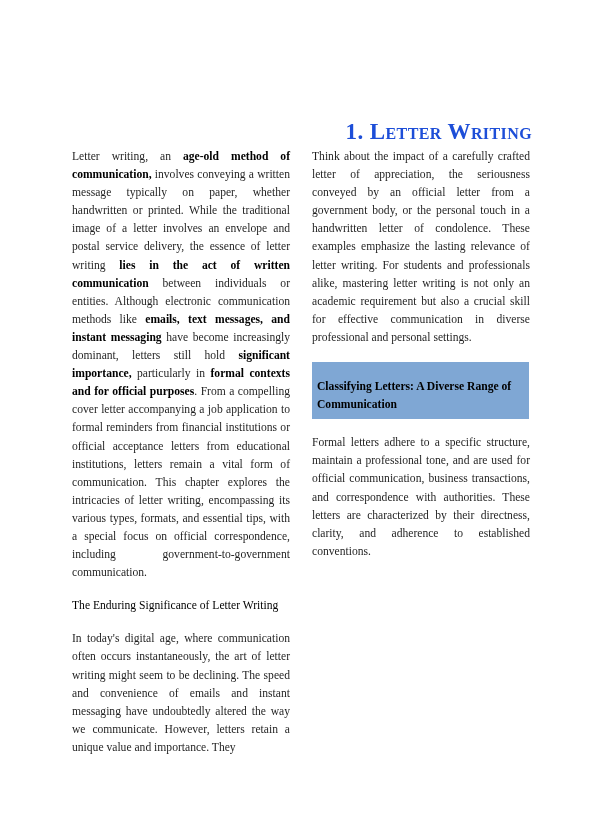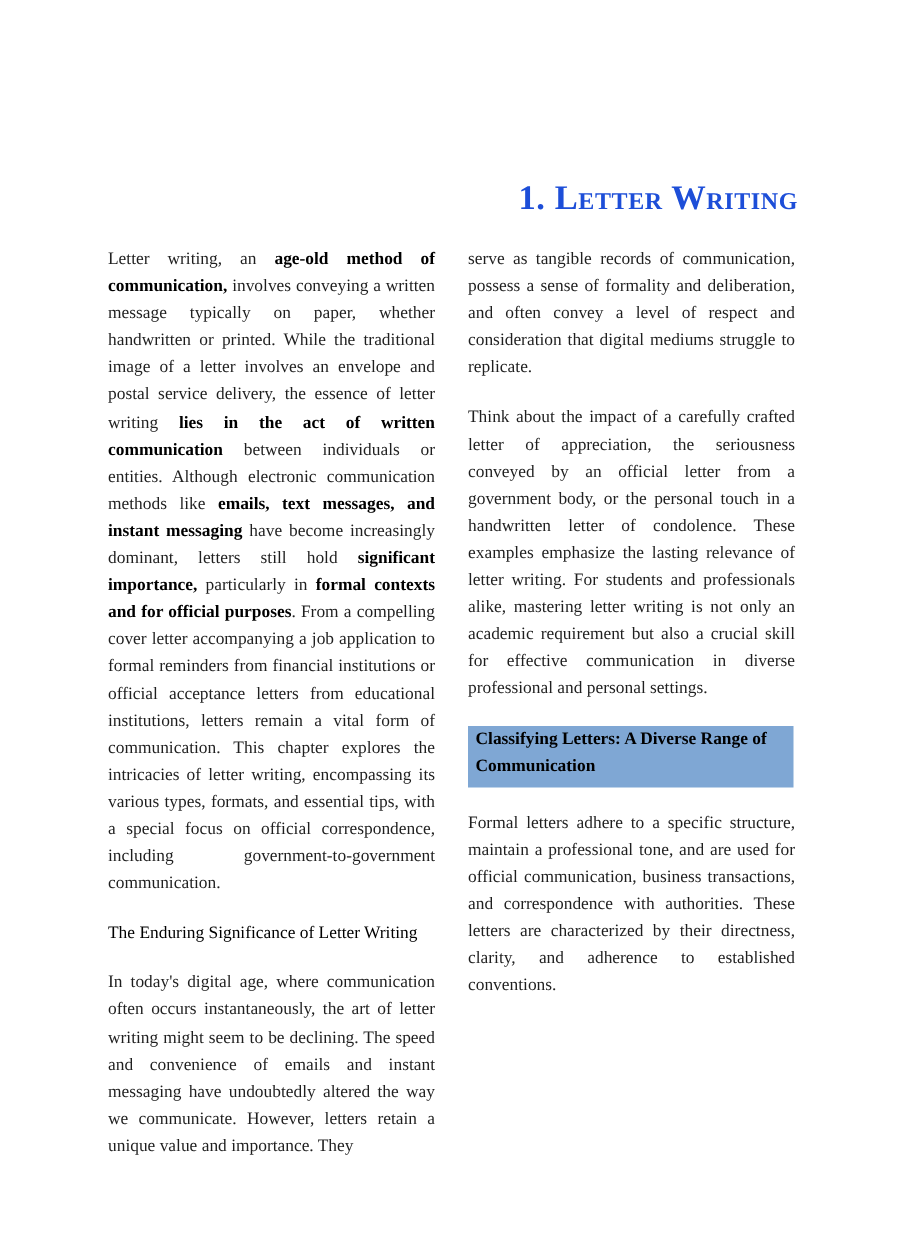--- a/index.html
+++ b/index.html
@@ -30,21 +30,21 @@
     line-height: 26px;
     font-variant: small-caps;
     letter-spacing: 0.4px;
     color: #1d4ed8;
     white-space: nowrap;
   }
 
   
   .col {
     position: absolute;
-    top: 164px;
+    top: 148px;
     width: 218px;
   }
   .col-left  { left: 72px; }
   .col-right { left: 312px; }
 
   .para {
     margin: 0 0 15px 0;
     font-size: 11.6px;
     line-height: 18.1px;
     text-align: justify;
@@ -68,21 +68,21 @@
     font-weight: normal;
     color: #000000;
     text-align: justify;
   }
   .subhead-left { text-align: justify; }
   .subhead-plain { text-align: left; }
 
   
   .highlight-head {
     margin: 0 0 15px 0;
-    padding: 0 5px 5px 5px;
+    padding: 16px 5px 5px 5px;
     background: #7fa7d4;
     font-size: 11.6px;
     line-height: 18.1px;
     font-weight: bold;
     color: #000000;
     text-align: left;
     width: 207px;
     box-sizing: content-box;
   }
 </style>
@@ -98,21 +98,20 @@
     <p class="para"><span>Letter writing, an </span><b>age-old method of communication,</b><span> involves conveying a written message typically on paper, whether handwritten or printed. While the traditional image of a letter involves an envelope and postal service delivery, the essence of letter writing </span><b>lies in the act of written communication</b><span> between individuals or entities. Although electronic communication methods like </span><b>emails, text messages, and instant messaging</b><span> have become increasingly dominant, letters still hold </span><b>significant importance,</b><span> particularly in </span><b>formal contexts and for official purposes</b><span>. From a compelling cover letter accompanying a job application to formal reminders from financial institutions or official acceptance letters from educational institutions, letters remain a vital form of communication. This chapter explores the intricacies of letter writing, encompassing its various types, formats, and essential tips, with a special focus on official correspondence, including government-to-government communication.</span></p>
 
     <p class="subhead subhead-left">The Enduring Significance of Letter Writing</p>
 
     <p class="para">In today's digital age, where communication often occurs instantaneously, the art of letter writing might seem to be declining. The speed and convenience of emails and instant messaging have undoubtedly altered the way we communicate. However, letters retain a unique value and importance. They</p>
 
   </div>
 
   <div class="col col-right">
 
-    <p class="para">serve as tangible records of communication, possess a sense of formality and deliberation, and often convey a level of respect and consideration that digital mediums struggle to replicate.</p>
 
     <p class="para">Think about the impact of a carefully crafted letter of appreciation, the seriousness conveyed by an official letter from a government body, or the personal touch in a handwritten letter of condolence. These examples emphasize the lasting relevance of letter writing. For students and professionals alike, mastering letter writing is not only an academic requirement but also a crucial skill for effective communication in diverse professional and personal settings.</p>
 
     <p class="highlight-head">Classifying Letters: A Diverse Range of Communication</p>
 
 
 
     <p class="para">Formal letters adhere to a specific structure, maintain a professional tone, and are used for official communication, business transactions, and correspondence with authorities. These letters are characterized by their directness, clarity, and adherence to established conventions.</p>
 
   </div>

